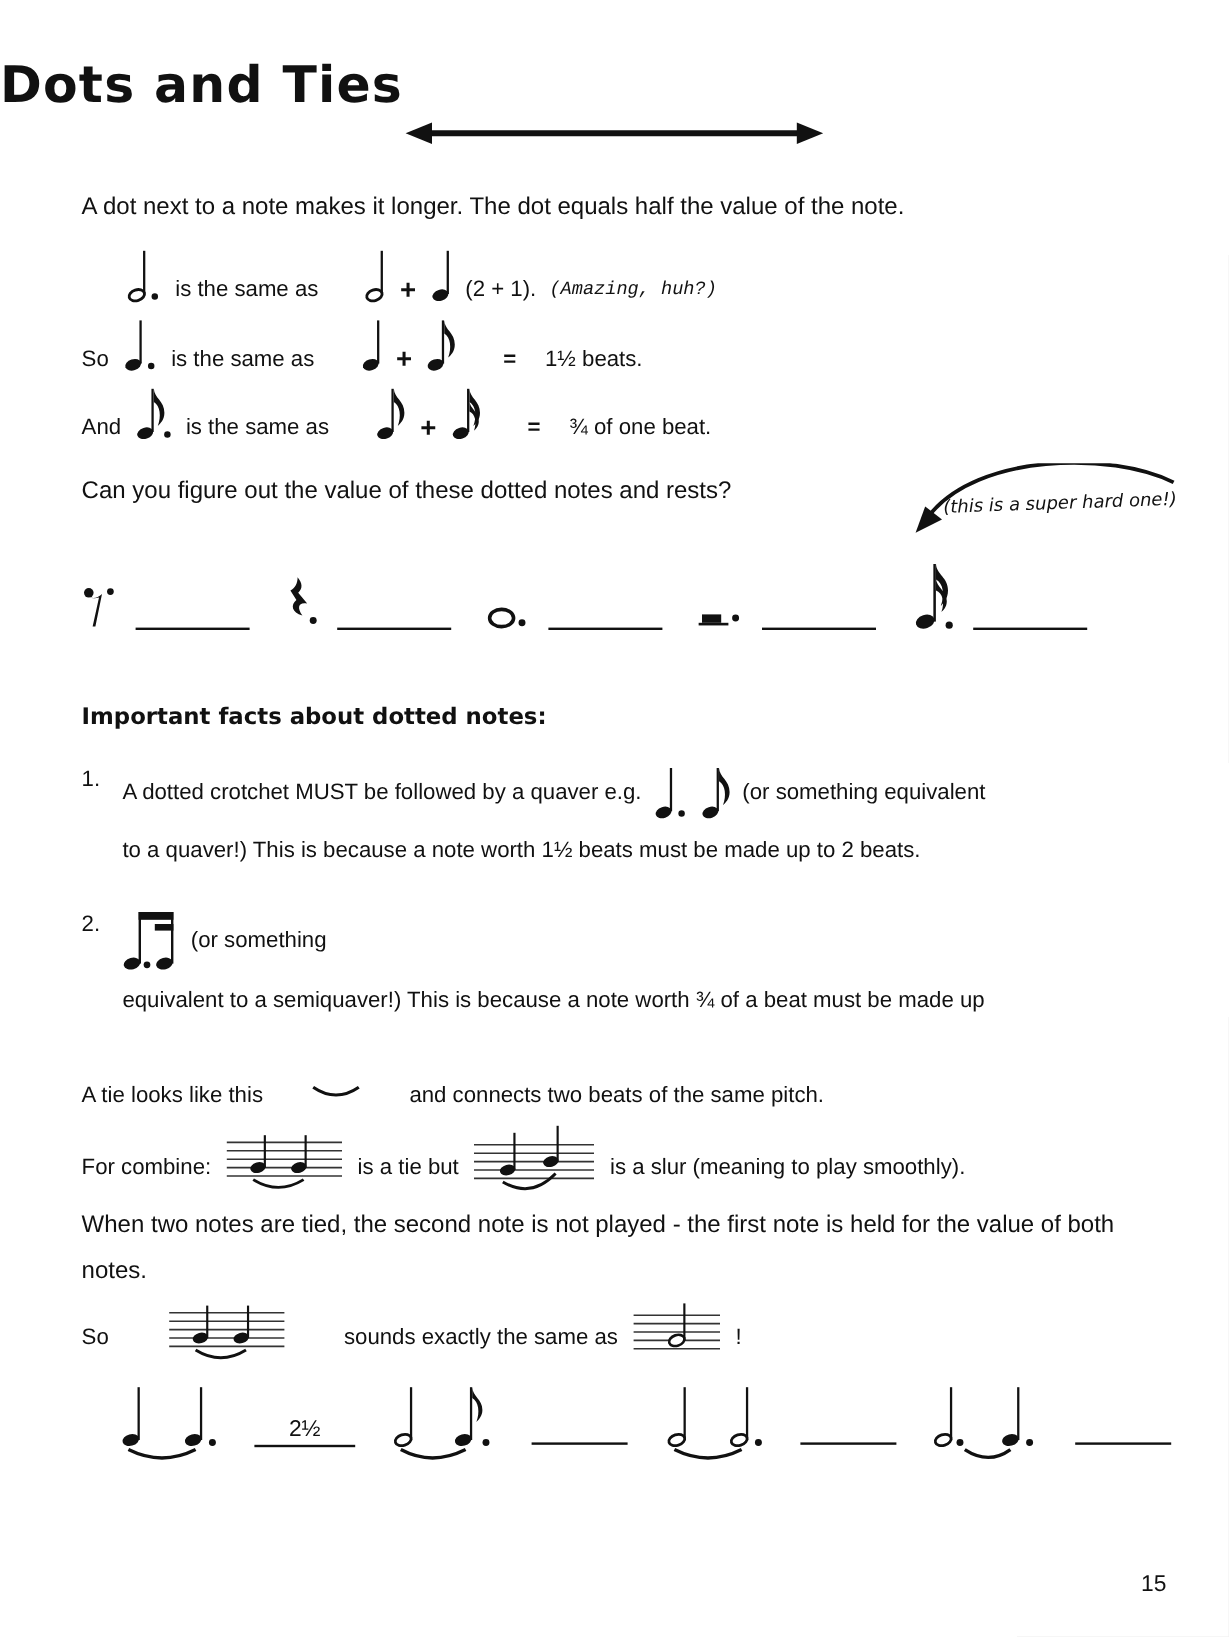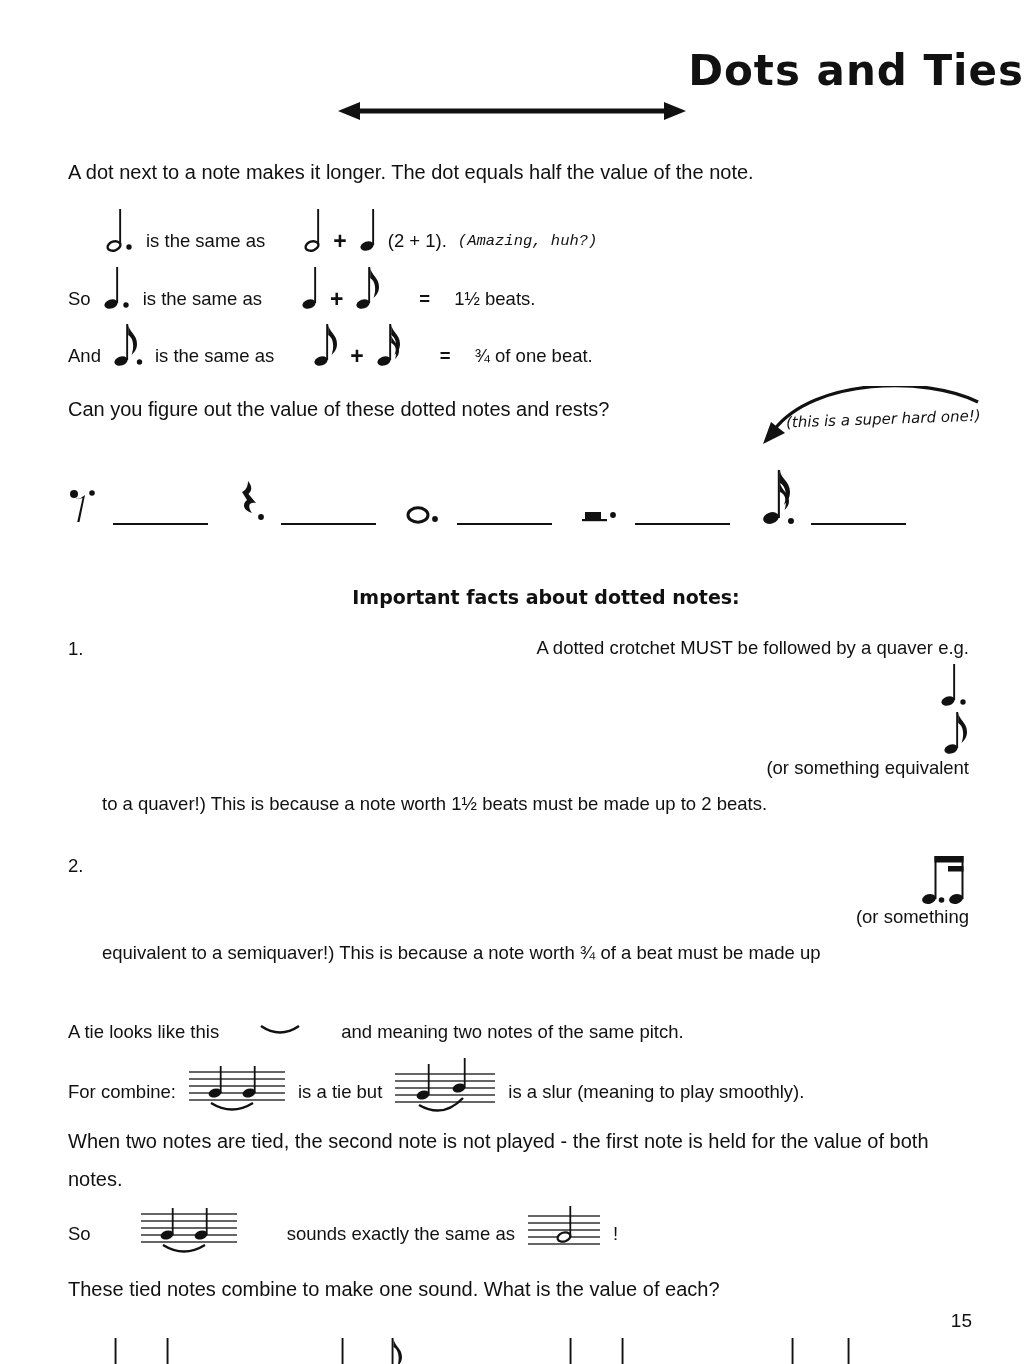--- a/index.html
+++ b/index.html
@@ -1,37 +1,37 @@
 <!DOCTYPE html>
 <html><head>
 <meta charset="utf-8">
 <style>
   html,body{margin:0;padding:0;background:#e8e8e8;}
   .page{width:1024px;height:1364px;background:#ffffff;position:relative;overflow:hidden;
         font-family:"Liberation Sans",sans-serif;color:#111;margin:0 auto;}
-  .title{text-align:right;font-size:42px;font-weight:700;margin:46px 0 0;letter-spacing:1px;
-         font-family:"DejaVu Sans",sans-serif;padding-left:12px;}
+  .title{text-align:left;font-size:42px;font-weight:700;margin:46px 0 0;letter-spacing:1px;
+         font-family:"DejaVu Sans",sans-serif;}
   .title-arrow{display:block;margin:4px auto 0;}
   .para{margin:0 62px 0 68px;font-size:20px;line-height:38px;}
   .row{display:flex;align-items:flex-end;margin-left:68px;margin-right:40px;font-size:18.5px;column-gap:11px;}
   .row span{line-height:24px;}
   .row svg{flex:none;}
   .plus{font-weight:700;font-size:23px;line-height:22px;}
   .eq{font-weight:700;}
   .hand{font-family:Liberation Mono, monospace;font-style:italic;font-size:15.5px;line-height:20px;}
   .sp16{width:16px;flex:none;} .sp26{width:26px;flex:none;} .sp6{width:2px;flex:none;}
   .blank{display:inline-block;border-bottom:2.6px solid #111;}
   .ex1{display:flex;align-items:flex-end;justify-content:space-between;margin:38px 118px 0 68px;}
   .ex1-item{display:flex;align-items:flex-end;column-gap:15px;}
   .ex1 .blank{width:95px;margin-bottom:1px;}
-  .facts-h{font-weight:700;font-size:19px;margin:60px 0 0 68px;font-family:"DejaVu Sans",sans-serif;text-align:center;}
+  .facts-h{font-weight:700;font-size:19px;margin:60px 0 0 68px;font-family:"DejaVu Sans",sans-serif;}
   .fact{display:flex;margin:28px 55px 0 68px;font-size:18.5px;}
   .fact .num{width:34px;flex:none;line-height:26px;}
   .fact .content{flex:1;}
-  .fline{display:flex;align-items:flex-end;column-gap:9px;flex-direction:column;}
+  .fline{display:flex;align-items:center;column-gap:9px;}
   .fline span{line-height:24px;}
   .fline2{margin-top:9px;line-height:30px;}
   .anno{position:absolute;left:750px;top:386px;width:240px;height:76px;}
   .anno .txt{position:absolute;left:36px;top:24px;white-space:nowrap;font-size:15px;
              font-family:"DejaVu Sans",sans-serif;font-style:italic;transform:rotate(-2deg);}
   .anno svg{position:absolute;left:0;top:0;}
   .tie-row{margin-top:14px;}
   .staffsvg{margin-bottom:-16px;}
   .ex2{display:flex;align-items:flex-end;justify-content:space-between;margin:20px 48px 0 100px;}
   .ex2-item{display:flex;align-items:flex-end;column-gap:20px;}
@@ -225,21 +225,21 @@
     </div>
   </div>
 
   <div class="row" style="margin-top:52px;">
     <span>A tie looks like this</span>
     <span class="sp16"></span>
     <svg width="46" height="16" viewBox="0 0 46 16" style="margin-bottom:5px;">
       <path d="M4,3 Q23,16 42,3" fill="none" stroke="#111" stroke-width="2.6"></path>
     </svg>
     <span class="sp16"></span>
-    <span>and meaning two notes of the same pitch.</span>
+    <span>and connects two beats of the same pitch.</span>
   </div>
 
   <div class="row tie-row">
     <span>For combine:</span>
     <svg class="staffsvg" width="100" height="56" viewBox="0 0 100 56">
       <g stroke="#333" stroke-width="1.3">
         <line x1="2" y1="8" x2="98" y2="8"></line>
           <line x1="2" y1="15" x2="98" y2="15"></line>
         <line x1="2" y1="22" x2="98" y2="22"></line>
           <line x1="2" y1="29" x2="98" y2="29"></line>
@@ -297,21 +297,20 @@
         <line x1="2" y1="24" x2="74" y2="24"></line>
           <line x1="2" y1="31" x2="74" y2="31"></line>
         <line x1="2" y1="38" x2="74" y2="38"></line>
       </g>
       <ellipse cx="38" cy="31" rx="6.6" ry="4.4" fill="#fff" stroke="#111" stroke-width="2.2" transform="rotate(-18 38 31)"></ellipse>
       <rect x="43.4" y="0" width="1.8" height="31" fill="#111"></rect>
     </svg>
     <span>!</span>
   </div>
 
-  <p class="para" style="margin-top:24px;">These tied notes combine to make one sound. What is the value of each?</p>
 
   <div class="ex2">
     <div class="ex2-item">
       <svg class="pair" width="92" height="76" viewBox="0 0 92 76">
         <rect x="14.6" y="10" width="1.9" height="44" fill="#111"></rect>
         <ellipse cx="9" cy="54" rx="7" ry="4.8" fill="#111" transform="rotate(-15 9 54)"></ellipse>
         <rect x="66.6" y="10" width="1.9" height="44" fill="#111"></rect>
         <ellipse cx="61" cy="54" rx="7" ry="4.8" fill="#111" transform="rotate(-15 61 54)"></ellipse>
         <circle cx="77" cy="56" r="2.9" fill="#111"></circle>
         <path d="M7,62 Q35,76 63,62" fill="none" stroke="#111" stroke-width="2.8"></path>

